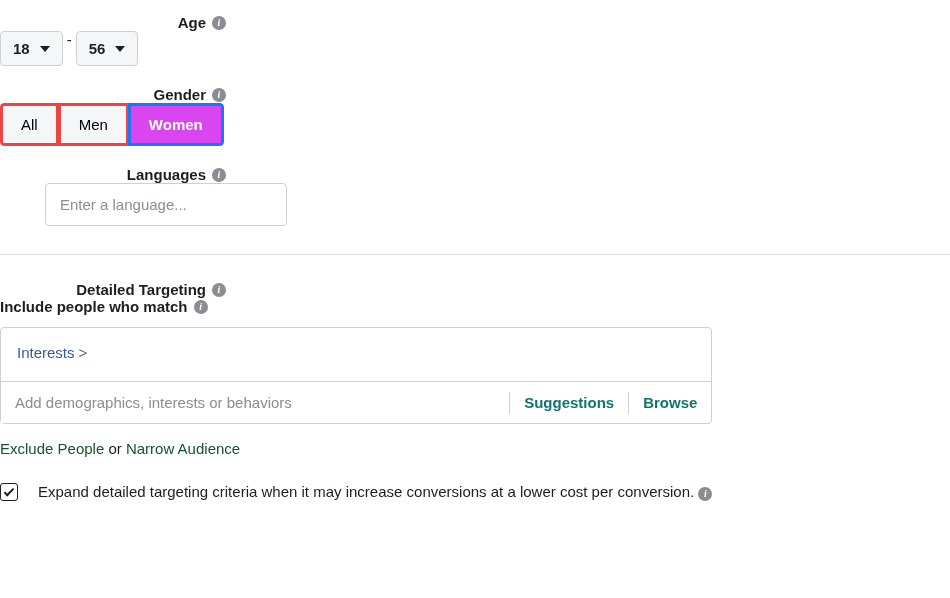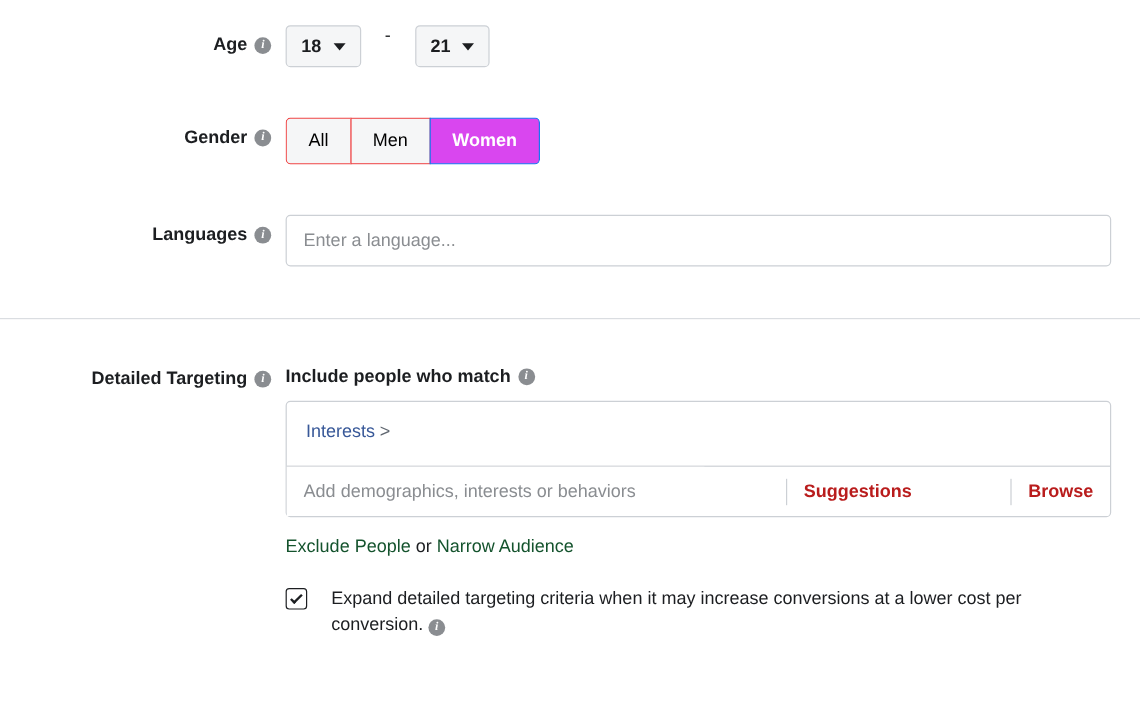--- a/index.html
+++ b/index.html
@@ -7,21 +7,22 @@
     margin: 0;
     font-family: Helvetica, Arial, sans-serif;
     font-size: 15px;
     color: #1c1e21;
     background: #fff;
     width: 950px;
   }
   .row {
     display: flex;
     align-items: flex-start;
-    padding: 21px 0;
+    padding: 6px 0;
+    flex-direction: column;
   }
   .label-col {
     width: 238px;
     text-align: right;
     padding-right: 12px;
     padding-top: 8px;
     font-weight: 600;
     color: #1c1e21;
     display: flex;
     justify-content: flex-end;
@@ -56,29 +57,29 @@
     padding: 8px 12px;
     font-weight: 700;
     cursor: pointer;
   }
   .caret {
     width: 0; height: 0;
     border-left: 5px solid transparent;
     border-right: 5px solid transparent;
     border-top: 6px solid #1c1e21;
   }
-  .age-group { display: flex; align-items: flex-start; gap: 20px; }
+  .age-group { display: flex; align-items: flex-start; gap: 4px; }
   .dash { color: #1c1e21; }
   .seg-group {
     display: inline-flex;
     border-radius: 4px;
     overflow: hidden;
   }
   .seg-btn {
-    border: 1px solid #ef4444;
+    border: 3px solid #ef4444;
     background: #f5f6f7;
     padding: 10px 18px;
     font-size: 15px;
     cursor: pointer;
     margin-left: -1px;
     font-weight: 400;
     font-family: inherit;
   }
   .seg-btn:first-child { margin-left: 0; border-top-left-radius: 4px; border-bottom-left-radius: 4px; }
   .seg-btn:last-child { border-top-right-radius: 4px; border-bottom-right-radius: 4px; }
@@ -88,20 +89,21 @@
     color: #fff;
     font-weight: 700;
   }
   .text-input {
     width: 100%;
     border: 1px solid #ccd0d5;
     border-radius: 4px;
     padding: 12px 14px;
     font-size: 15px;
     font-family: inherit;
+    margin-left: 45px;
   }
   .text-input::placeholder { color: #8a8d91; }
   hr.divider {
     border: none;
     border-top: 1px solid #dadde1;
     margin: 22px 0 18px 0;
   }
   .section-header {
     font-weight: 600;
     display: inline-flex;
@@ -124,41 +126,39 @@
   .crumb-link { color: #385898; cursor: pointer; }
   .crumb-sep { color: #606770; }
   .interest-item {
     font-weight: 700;
     padding: 18px 0 0 32px;
   }
   .tbox-bottom {
     border-top: 1px solid #ccd0d5;
     display: flex;
     align-items: center;
-    gap: 40px;
   }
   .tbox-input {
     flex: 1;
     border: none;
     padding: 12px 14px;
     font-size: 15px;
     font-family: inherit;
     outline: none;
   }
   .tbox-input::placeholder { color: #8a8d91; }
   .tbox-action {
     border-left: 1px solid #ccd0d5;
     padding: 0 14px;
     font-weight: 700;
     cursor: pointer;
-    color: #b91c1c;
+    color: #0f766e;
     height: 22px;
     display: flex;
     align-items: center;
-    margin-left: 28px;
   }
   .link-blue { color: #14532d; cursor: pointer; }
   .extra-links { margin-top: 16px; }
   .checkbox-row {
     display: flex;
     gap: 20px;
     align-items: flex-start;
     margin-top: 24px;
   }
   .checkbox-box {
@@ -190,21 +190,21 @@
     <span class="info-icon">i</span>
   </div>
   <div class="field-col">
     <div class="age-group">
       <div class="dropdown">
         <span>18</span>
         <span class="caret"></span>
       </div>
       <span class="dash">-</span>
       <div class="dropdown">
-        <span>21</span>
+        <span>56</span>
         <span class="caret"></span>
       </div>
     </div>
   </div>
 </div>
 
 <div class="row">
   <div class="label-col">
     <span>Gender</span>
     <span class="info-icon">i</span>

